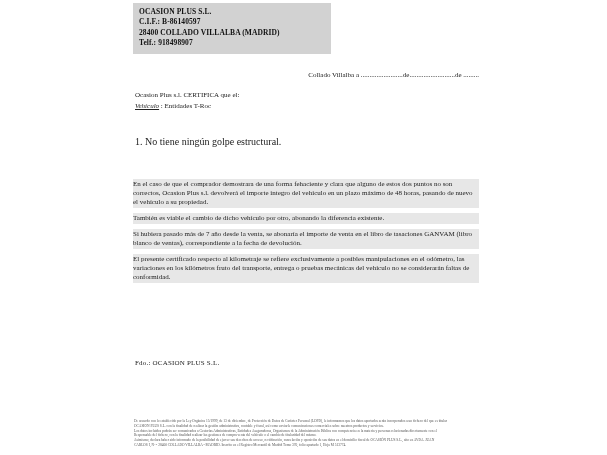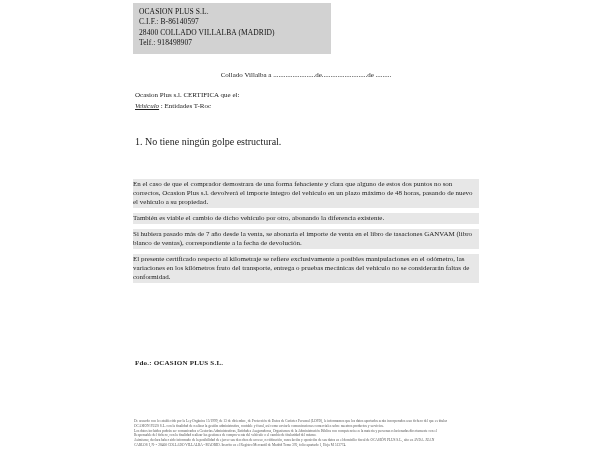--- a/index.html
+++ b/index.html
@@ -26,32 +26,32 @@
     height: 455px;
     background: #ffffff;
   }
   .header-box {
     position: absolute;
     left: 0;
     top: 3px;
     width: 186px;
     background: #d2d2d2;
     padding: 4px 6px 5px 6px;
-    font-weight: normal;
+    font-weight: bold;
     font-size: 7.5px;
     line-height: 10.4px;
     letter-spacing: 0.1px;
     color: #111;
   }
   .date-line {
     position: absolute;
     left: 0;
     top: 71px;
     width: 346px;
-    text-align: center;
+    text-align: right;
     font-size: 7px;
     color: #222;
   }
   .certify {
     position: absolute;
     left: 2px;
     top: 90px;
     width: 340px;
     font-size: 7px;
     line-height: 11px;
@@ -80,21 +80,21 @@
     background: #e7e7e7;
     line-height: 9px;
     padding: 1px 0;
     margin-bottom: 5px;
   }
   .signature {
     position: absolute;
     left: 2px;
     top: 359px;
     font-size: 7px;
-    font-weight: bold;
+    font-weight: normal;
     color: #222;
     letter-spacing: 0.2px;
   }
   .fineprint {
     position: absolute;
     left: 1px;
     top: 419px;
     width: 692px;
     transform: scale(0.5);
     transform-origin: top left;

